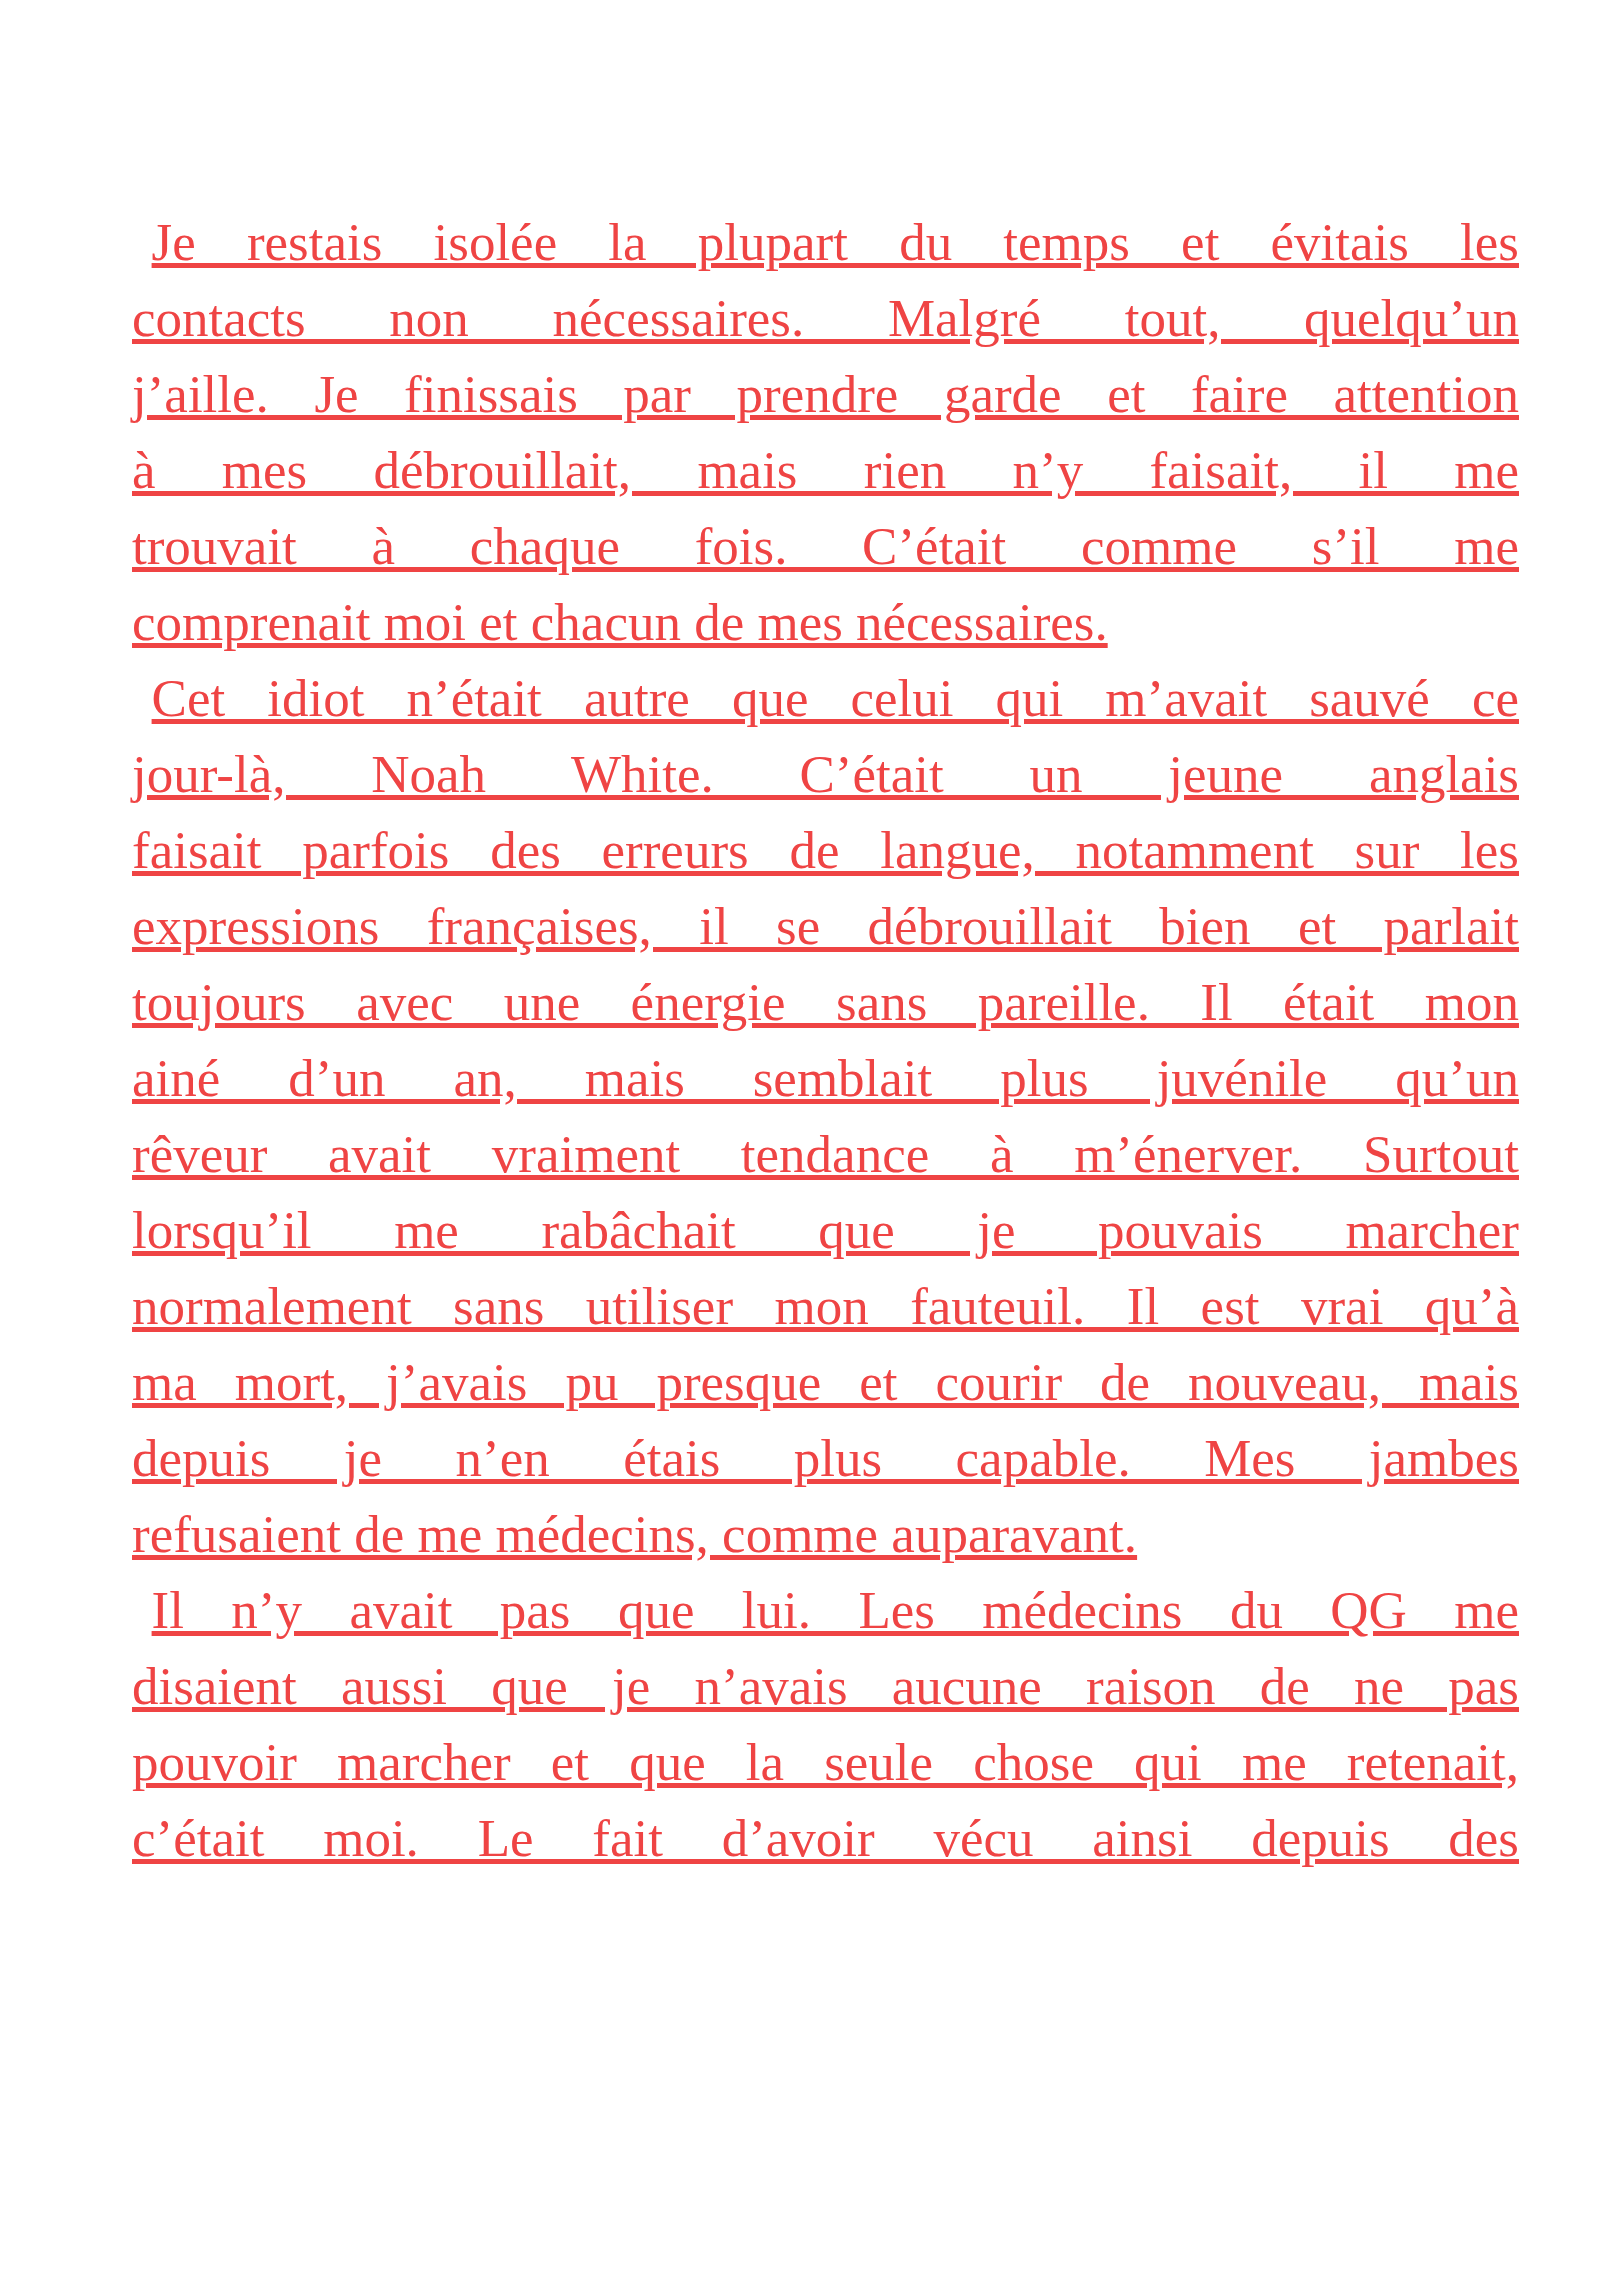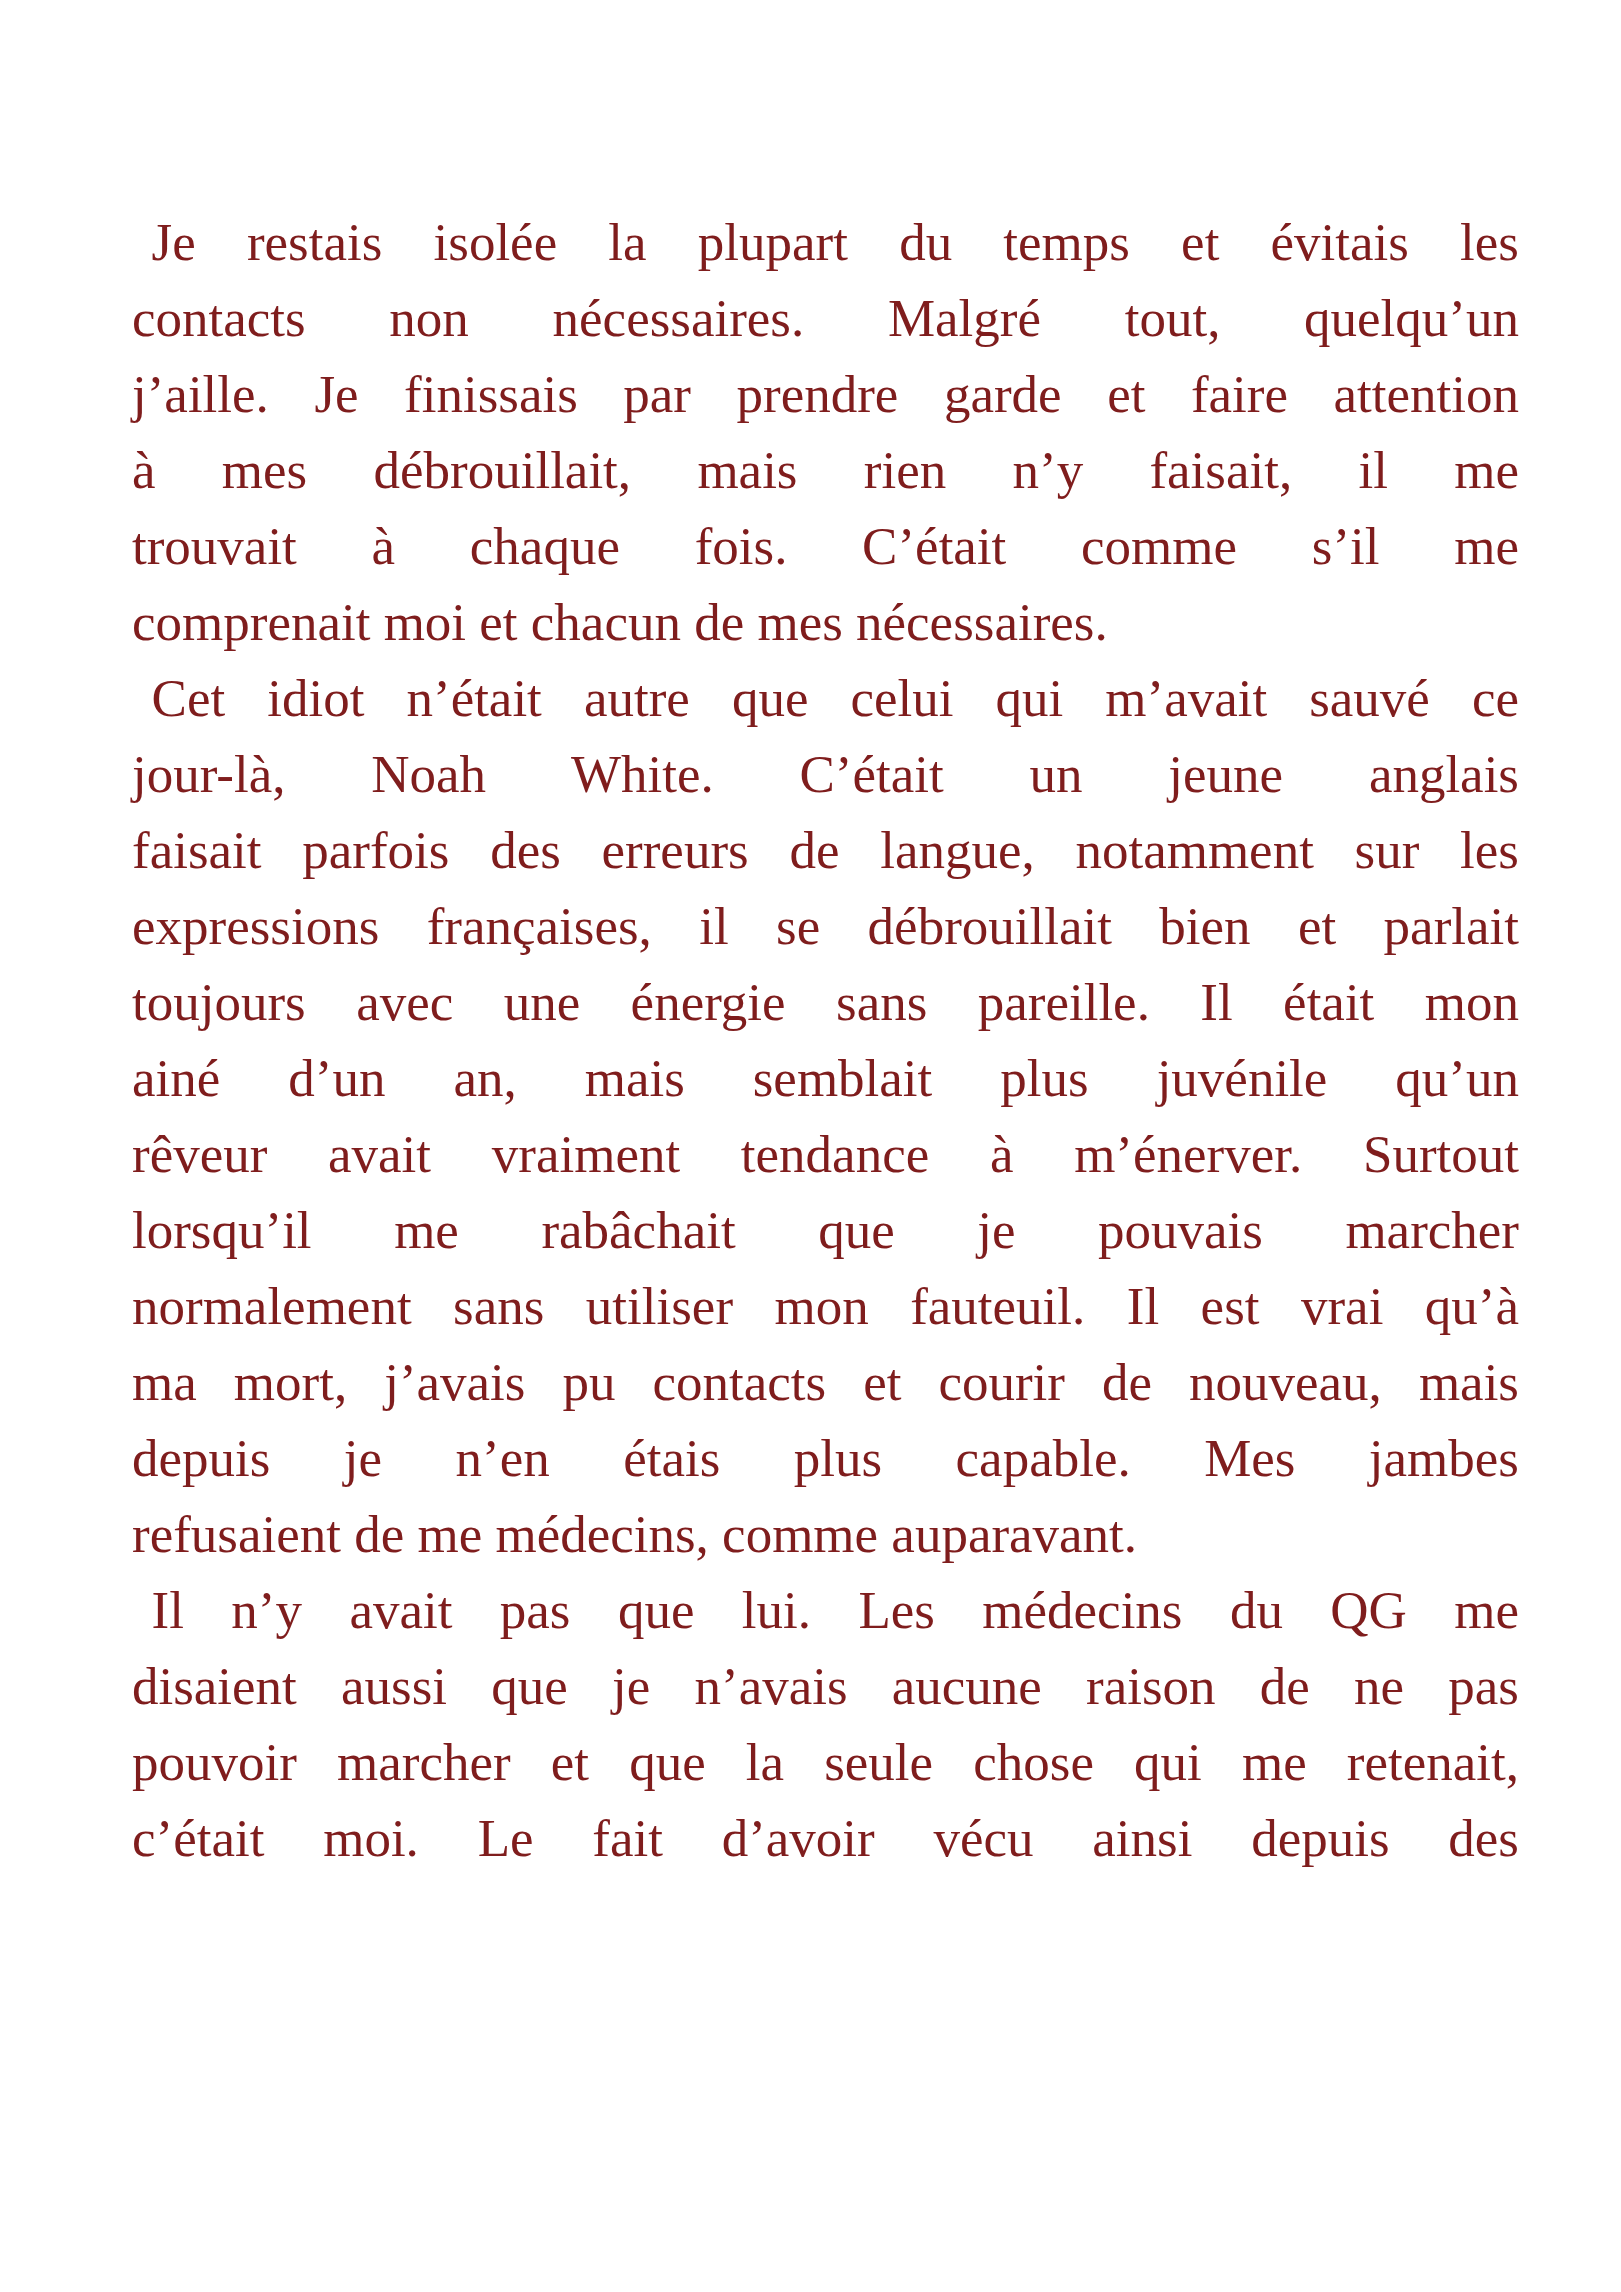--- a/index.html
+++ b/index.html
@@ -37,40 +37,40 @@
     text-indent: 19.6px;
   }
   .line.last {
     text-align-last: left;
   }
 </style>
 </head>
 <body>
 
 <div class="page">
-  <div class="text-block" style="color: #7f1d1d;">
+  <div class="text-block" style="color: #ef4444; text-decoration: underline;">
       <div class="paragraph">
         <div class="line indent">Je restais isolée la plupart du temps et évitais les</div>
         <div class="line">contacts non nécessaires. Malgré tout, quelqu’un</div>
         <div class="line">j’aille. Je finissais par prendre garde et faire attention</div>
         <div class="line">à mes débrouillait, mais rien n’y faisait, il me</div>
         <div class="line">trouvait à chaque fois. C’était comme s’il me</div>
         <div class="line last">comprenait moi et chacun de mes nécessaires.</div>
       </div>
       <div class="paragraph">
         <div class="line indent">Cet idiot n’était autre que celui qui m’avait sauvé ce</div>
         <div class="line">jour-là, Noah White. C’était un jeune anglais</div>
         <div class="line">faisait parfois des erreurs de langue, notamment sur les</div>
         <div class="line">expressions françaises, il se débrouillait bien et parlait</div>
         <div class="line">toujours avec une énergie sans pareille. Il était mon</div>
         <div class="line">ainé d’un an, mais semblait plus juvénile qu’un</div>
         <div class="line">rêveur avait vraiment tendance à m’énerver. Surtout</div>
         <div class="line">lorsqu’il me rabâchait que je pouvais marcher</div>
         <div class="line">normalement sans utiliser mon fauteuil. Il est vrai qu’à</div>
-        <div class="line">ma mort, j’avais pu contacts et courir de nouveau, mais</div>
+        <div class="line">ma mort, j’avais pu presque et courir de nouveau, mais</div>
         <div class="line">depuis je n’en étais plus capable. Mes jambes</div>
         <div class="line last">refusaient de me médecins, comme auparavant.</div>
       </div>
       <div class="paragraph">
         <div class="line indent">Il n’y avait pas que lui. Les médecins du QG me</div>
         <div class="line">disaient aussi que je n’avais aucune raison de ne pas</div>
         <div class="line">pouvoir marcher et que la seule chose qui me retenait,</div>
         <div class="line">c’était moi. Le fait d’avoir vécu ainsi depuis des</div>
       </div>
     </div>

